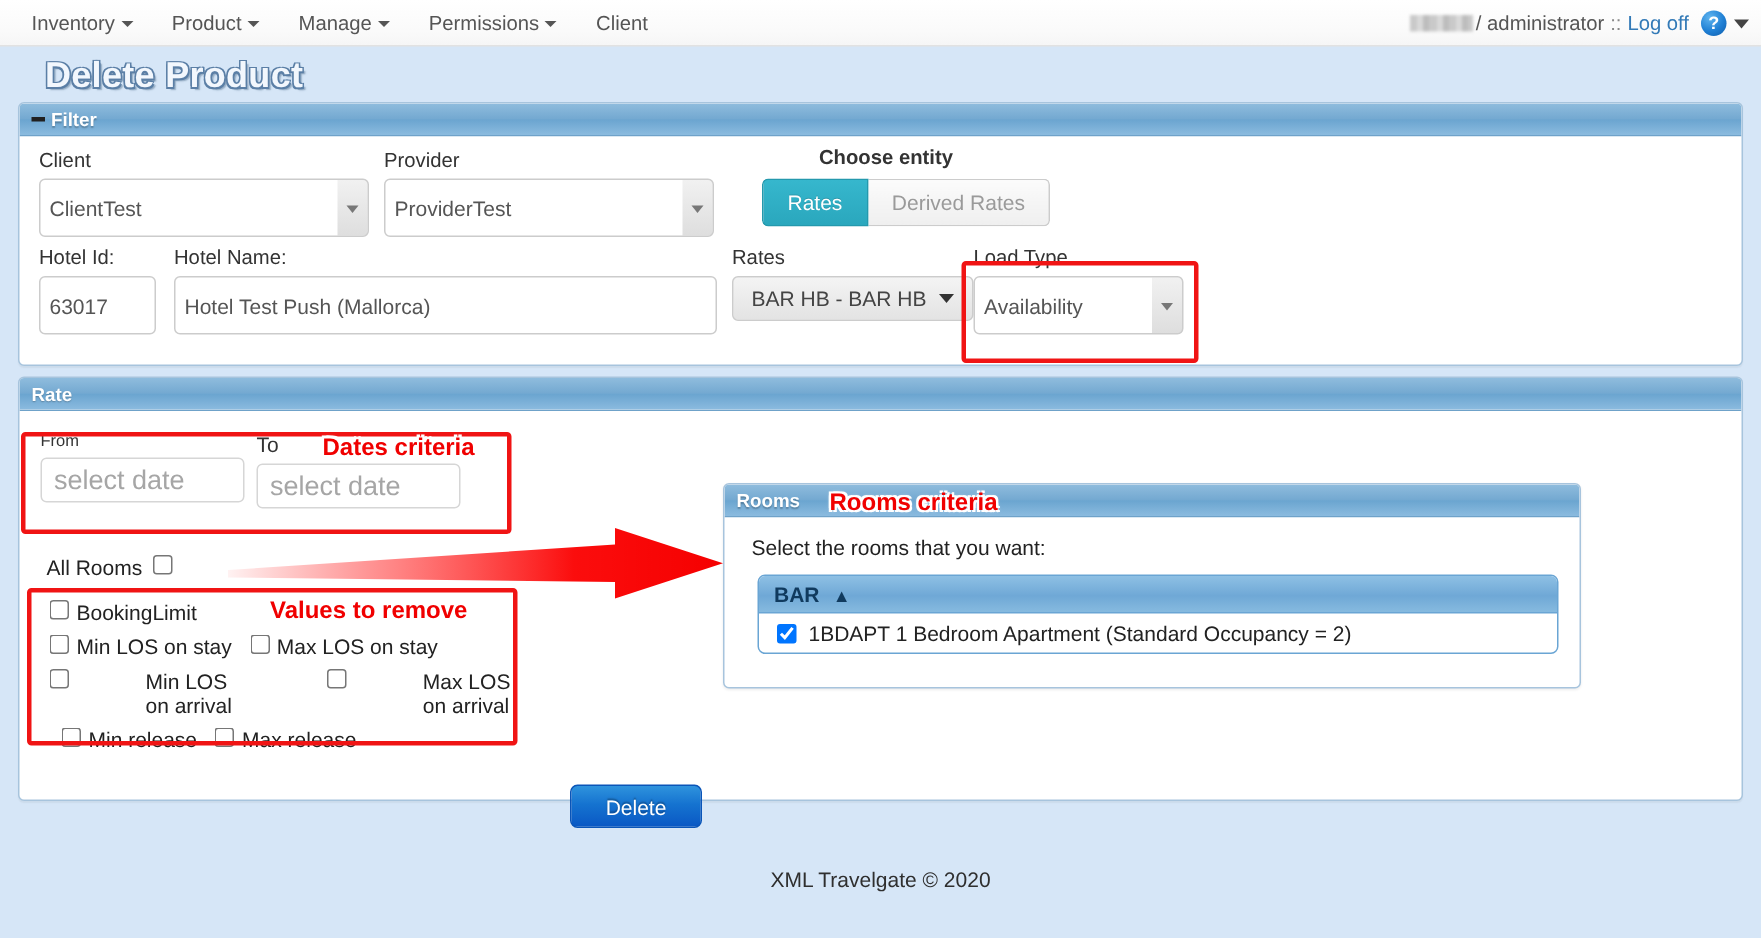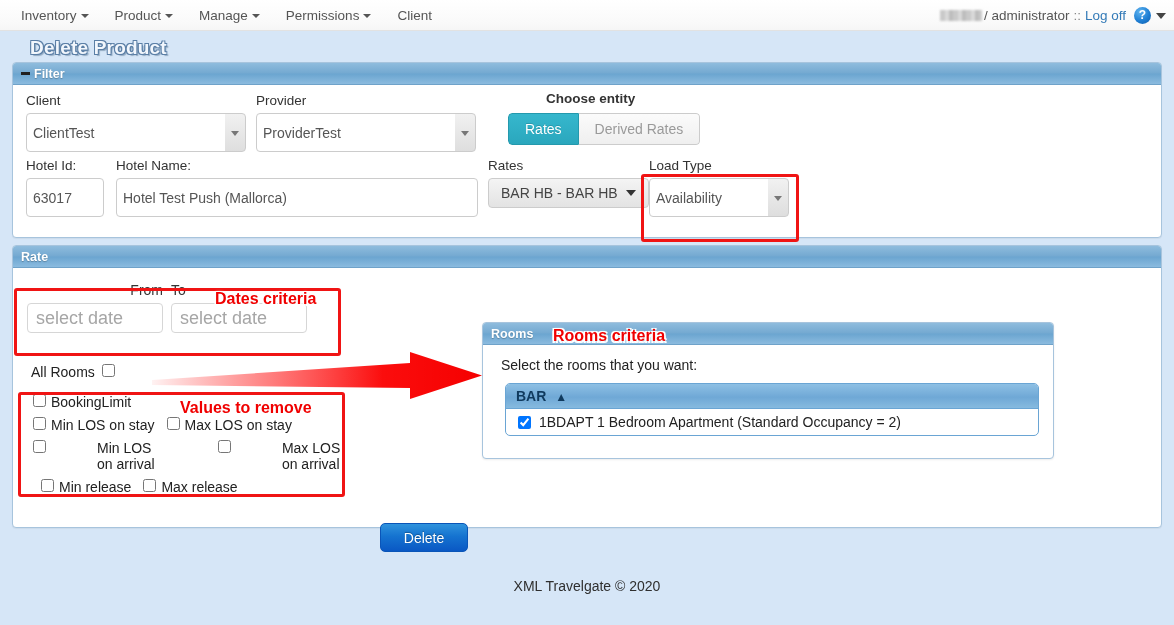--- a/index.html
+++ b/index.html
@@ -69,21 +69,21 @@
     display: inline-block; width: 0; height: 0;
     margin-left: 5px;
     border-left: 5px solid transparent;
     border-right: 5px solid transparent;
     border-top: 6px solid #444;
   }
 
   
   .page-title {
     margin: 6px 0 3px 30px;
-    font-size: 19px;
+    font-size: 24px;
     font-weight: bold;
     color: #f2f7fd;
     letter-spacing: .2px;
     text-shadow:
       -1px -1px 0 #5b7fa6,  1px -1px 0 #5b7fa6,
       -1px  1px 0 #5b7fa6,  1px  1px 0 #5b7fa6,
        2px  2px 1px rgba(90,120,150,.55);
   }
 
   
@@ -377,21 +377,21 @@
   </div>
 </div>
 
 <div class="panel" style="margin-top:7px;height:283px;">
   <div class="panel-head">
     <span>Rate</span>
   </div>
   <div class="panel-body" style="position:relative;height:259px;">
 
     <div style="position:absolute;left:14px;top:14px;">
-      <span class="lbl" style="font-size:14px;text-align:right;">From</span>
+      <span class="lbl" style="font-size:11px;">From</span>
       <input class="dateinput" placeholder="select date" style="">
     </div>
     <div style="position:absolute;left:158px;top:14px;">
       <span class="lbl" style="font-size:14px;">To</span>
       <input class="dateinput" placeholder="select date" style="">
     </div>
 
     <div class="chk-row" style="position:absolute;left:18px;top:96px;">
       <span>All Rooms</span>
       <input type="checkbox" style="margin-left: 7px;">

